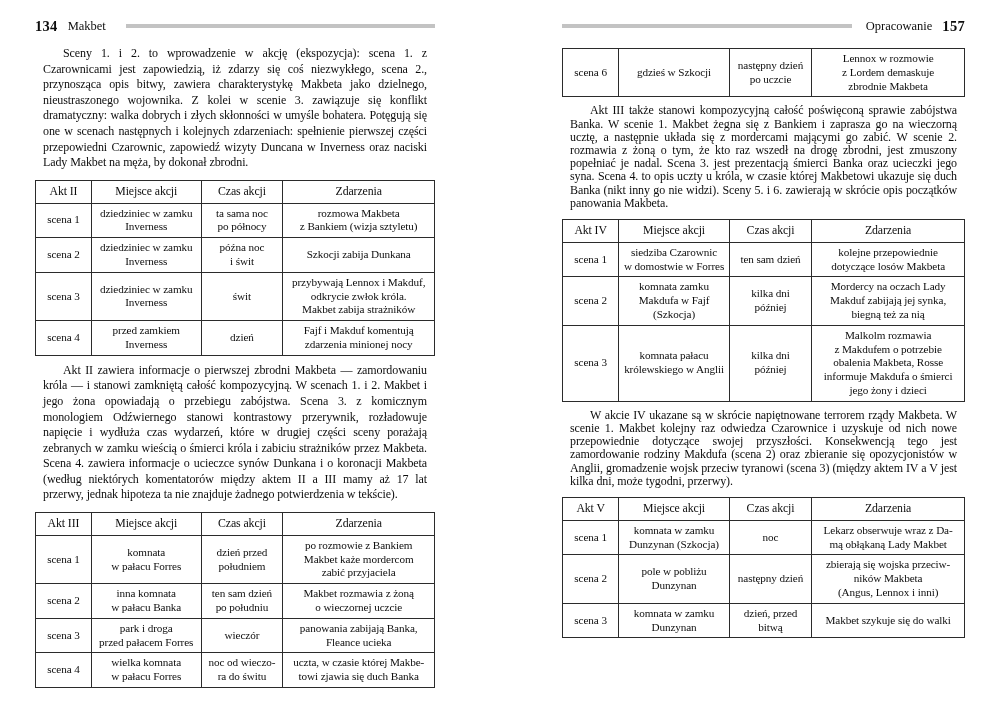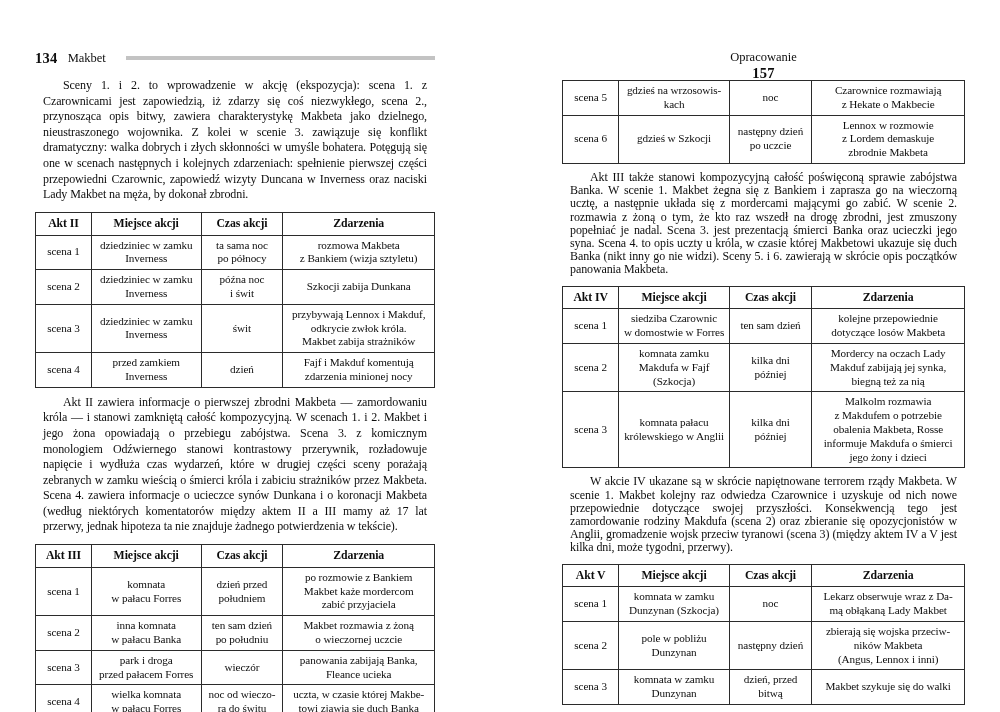--- a/index.html
+++ b/index.html
@@ -17,34 +17,33 @@
   .page { position: absolute; top: 18px; }
   .page-left  { left: 35px;  width: 400px; }
   .page-right { left: 562px; width: 403px; }
 
   
   .pagehead {
     display: flex;
     align-items: center;
     height: 16px;
     margin-bottom: 0;
-    margin-top: 32px;
   }
   .pg-num { font-weight: bold; font-size: 14.5px; letter-spacing: 0.3px; }
   .run-title { font-size: 12.5px; }
   .run-title.italic { }
   .pagehead .gap-s { width: 10px; flex: 0 0 auto; }
   .rule {
     height: 4px;
     background: #c3c3c3;
     flex: 1 1 auto;
   }
   .pagehead-left .rule { margin-left: 20px; }
   .pagehead-right .rule { margin-right: 14px; max-width: 302px; }
-  .pagehead-right { justify-content: flex-start; flex-direction: column; }
+  .pagehead-right { justify-content: flex-end; }
 
   
   .para {
     margin: 8px;
     text-align: justify;
     text-indent: 20px;
     font-size: 12px;
     letter-spacing: -0.1px;
   }
   .page-left  .para { line-height: 15.6px; }
@@ -64,21 +63,21 @@
     text-align: center;
     vertical-align: middle;
     padding: 3px 3px;
     font-size: 11.2px;
     line-height: 13.8px;
     white-space: pre-line;
     letter-spacing: -0.1px;
     overflow: hidden;
   }
   .act-table th {
-    font-weight: bold;
+    font-weight: normal;
     font-size: 11.8px;
     padding: 4px 2px;
     white-space: nowrap;
   }
   .col-scene  { width: 14%; }
   .col-place  { width: 27.5%; }
   .col-time   { width: 20.5%; }
   .col-events { width: 38%; }
 </style>
 </head>
@@ -219,28 +218,20 @@
     </div>
 
     <table class="act-table" style="margin-top:14px;">
       <colgroup>
         <col class="col-scene">
           <col class="col-place">
           <col class="col-time">
           <col class="col-events">
       </colgroup>
       <tbody>
-        <tr>
-          <td>scena 5</td>
-          <td>gdzieś na wrzosowis-
-kach</td>
-          <td>noc</td>
-          <td>Czarownice rozmawiają
-z Hekate o Makbecie</td>
-        </tr>
         <tr>
           <td>scena 6</td>
           <td>gdzieś w Szkocji</td>
           <td>następny dzień
 po uczcie</td>
           <td>Lennox w rozmowie
 z Lordem demaskuje
 zbrodnie Makbeta</td>
         </tr>
       </tbody>

